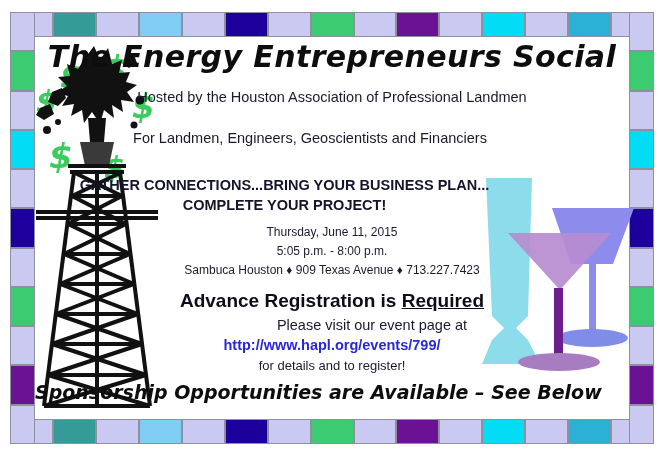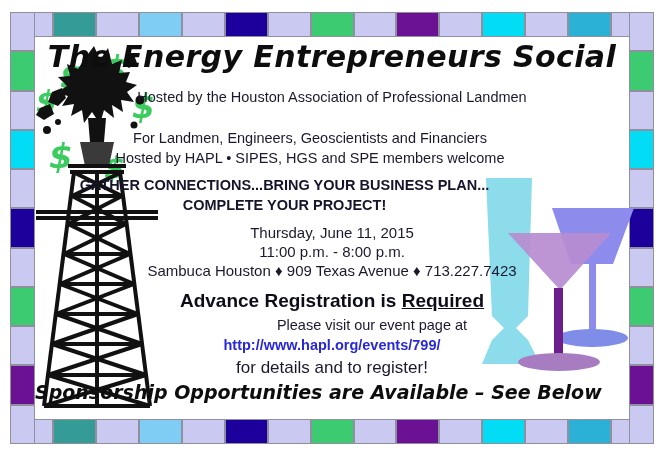--- a/index.html
+++ b/index.html
@@ -105,21 +105,21 @@
     line-height: 20px;
     color: #14142b;
   }
 
   .when-block {
     position: absolute;
     left: 0;
     top: 186px;
     width: 594px;
     text-align: center;
-    font-size: 15px;
+    font-size: 12px;
     line-height: 19px;
     color: #1a1a2e;
   }
 
   .reg-head {
     position: absolute;
     left: 0;
     top: 253px;
     width: 594px;
     text-align: center;
@@ -150,21 +150,21 @@
     font-weight: 700;
     color: #2828d8;
   }
 
   .details-line {
     position: absolute;
     left: 0;
     top: 321px;
     width: 594px;
     text-align: center;
-    font-size: 17px;
+    font-size: 13px;
     color: #1a1a2e;
   }
 
   .sponsor {
     position: absolute;
     left: 0;
     top: 344px;
     width: 486px;
     text-align: center;
     font-family: "DejaVu Sans", sans-serif;
@@ -347,31 +347,30 @@
   </svg>
 
   <div id="content">
 
     <div class="headline">The Energy Entrepreneurs Social</div>
 
     <div class="subhead">Hosted by the Houston Association of Professional Landmen</div>
 
     <div class="aud-block">
       <div>For Landmen, Engineers, Geoscientists and Financiers</div>
-      <div>Hosted by HAPL • SIPES, HGS and SPE members welcome</div>
     </div>
 
     <div class="slogan">
       <div>GATHER CONNECTIONS...BRING YOUR BUSINESS PLAN...</div>
       <div>COMPLETE YOUR PROJECT!</div>
     </div>
 
     <div class="when-block">
       <div>Thursday, June 11, 2015</div>
-      <div>11:00 p.m. - 8:00 p.m.</div>
+      <div>5:05 p.m. - 8:00 p.m.</div>
       <div>Sambuca Houston ♦ 909 Texas Avenue ♦ 713.227.7423</div>
     </div>
 
     <div class="reg-head"><span>Advance Registration is </span><u>Required</u></div>
 
     <div class="visit-line">Please visit our event page at</div>
 
     <div class="url-line">http://www.hapl.org/events/799/</div>
 
     <div class="details-line">for details and to register!</div>

